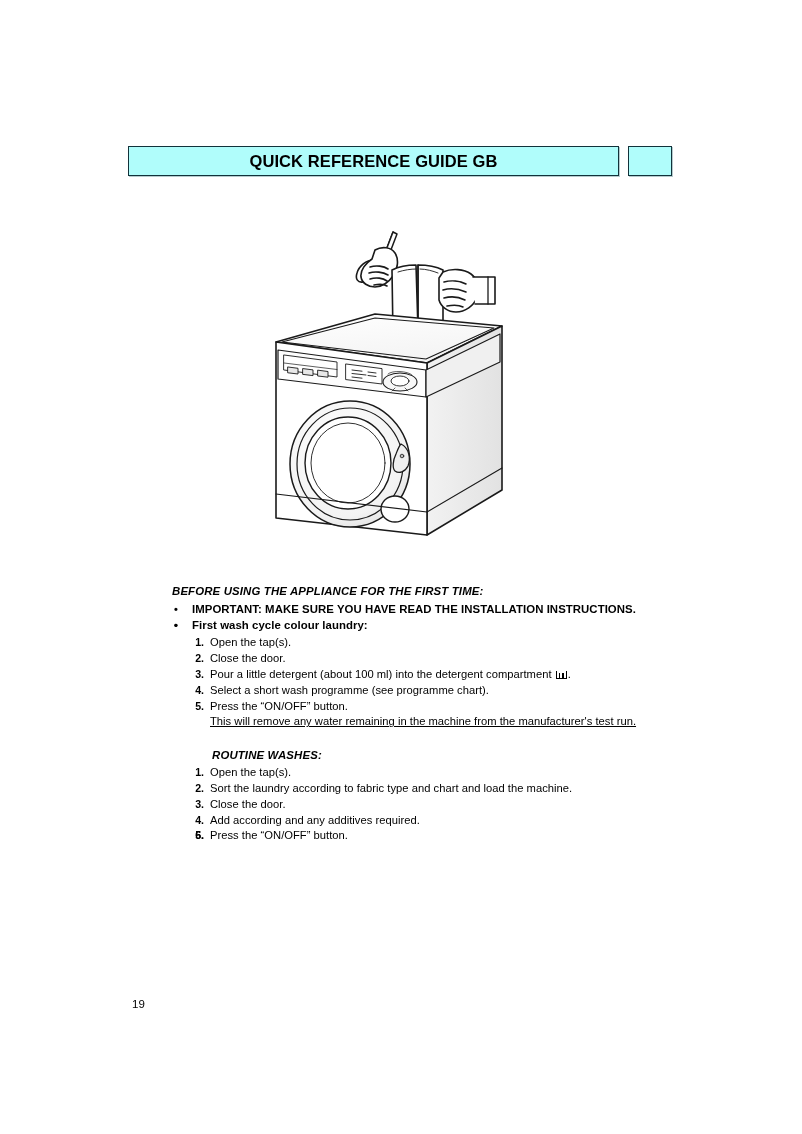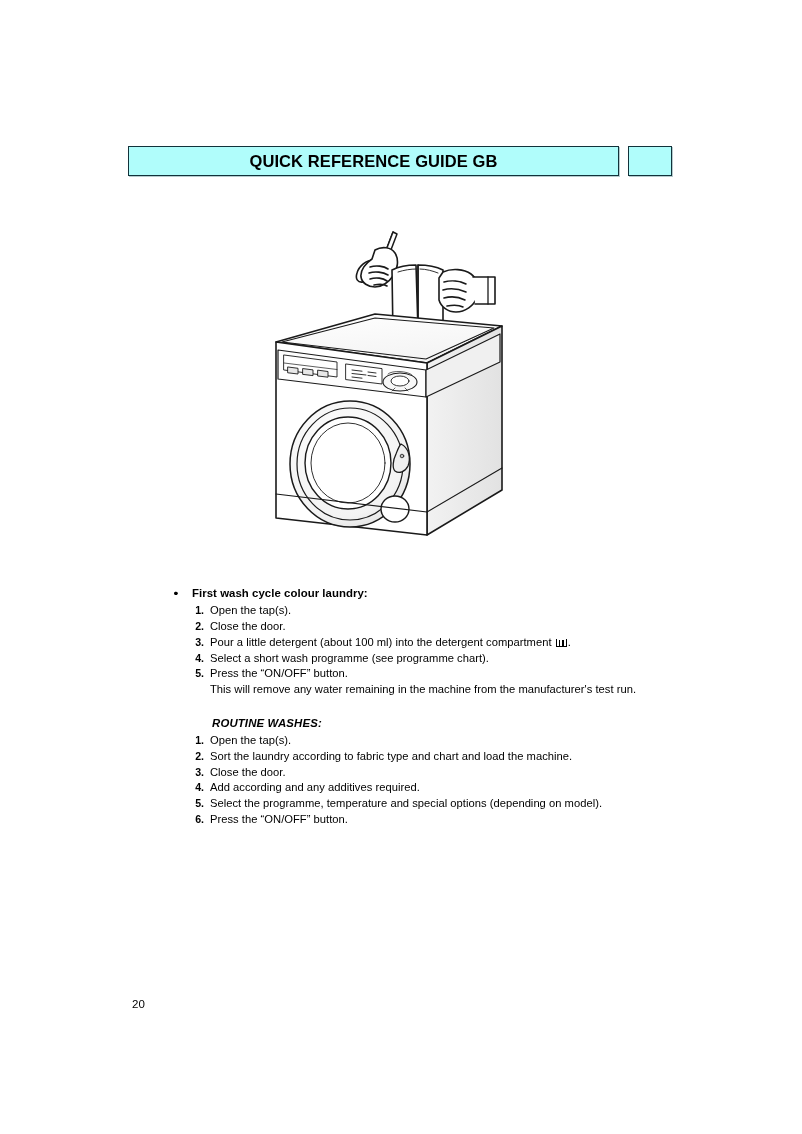--- a/index.html
+++ b/index.html
@@ -116,20 +116,21 @@
     top: 0;
     width: 18px;
     text-align: right;
     font-weight: bold;
     font-size: 10.6px;
   }
   .step-note {
     display: block;
     font-size: 11.2px;
     line-height: 15.8px;
+    text-decoration: underline;
   }
 
   
   .drawer-icon {
     display: inline-block;
     width: 11px;
     height: 8px;
     position: relative;
     vertical-align: -1px;
     margin: 0 1px;
@@ -276,24 +277,26 @@
         <path d="M14 272 L165 290" stroke-width="1.2"></path>
         <path d="M165 290 L240 246" stroke-width="1.1"></path>
       </g>
     </g>
   </svg>
 </div>
 
 <div class="content">
 
   <div>
+    <div class="sect-heading">BEFORE USING THE APPLIANCE FOR THE FIRST TIME:</div>
 
     <ul class="bullets">
       <li>
         <span class="bullet-dot">•</span>
+        <span>IMPORTANT: MAKE SURE YOU HAVE READ THE INSTALLATION INSTRUCTIONS.</span>
       </li>
       <li>
         <span class="bullet-dot">•</span>
       </li>
       <li>
         <span class="bullet-dot">•</span>
         <span>First wash cycle colour laundry:</span>
       </li>
     </ul>
 
@@ -337,23 +340,22 @@
       <li>
         <span class="num">3.</span>
         <span>Close the door.</span>
       </li>
       <li>
         <span class="num">4.</span>
         <span>Add according and any additives required.</span>
       </li>
       <li>
         <span class="num">5.</span>
-        <span>Select the programme, temperature and special options (depending on model).</span>
       </li>
       <li>
         <span class="num">6.</span>
         <span>Press the “ON/OFF” button.</span>
       </li>
     </ol>
   </div>
 </div>
 
-<div class="page-number">20</div>
+<div class="page-number">19</div>
 
 </body></html>

